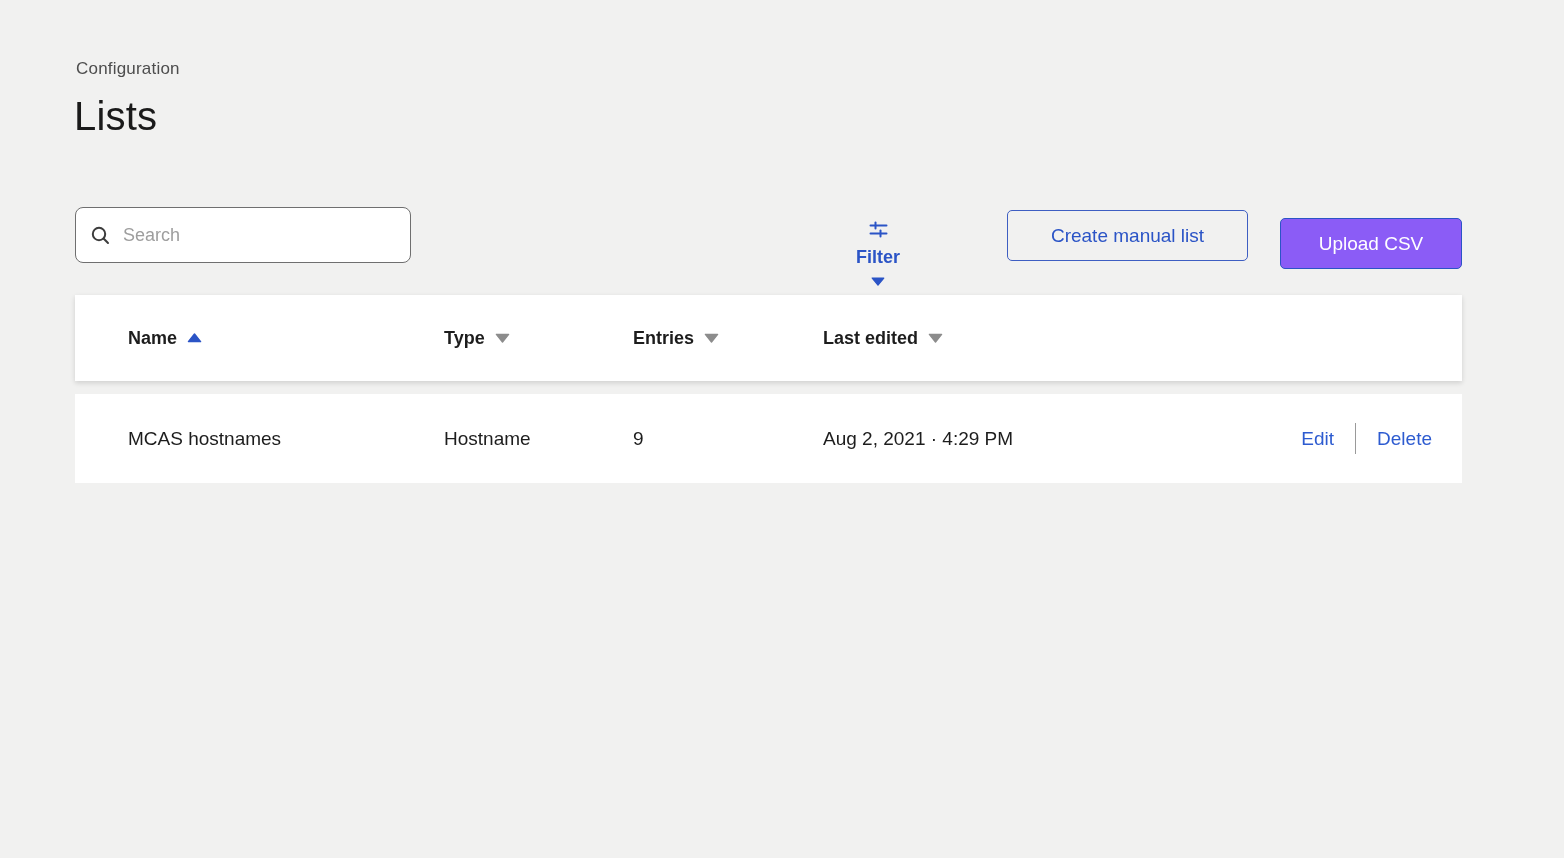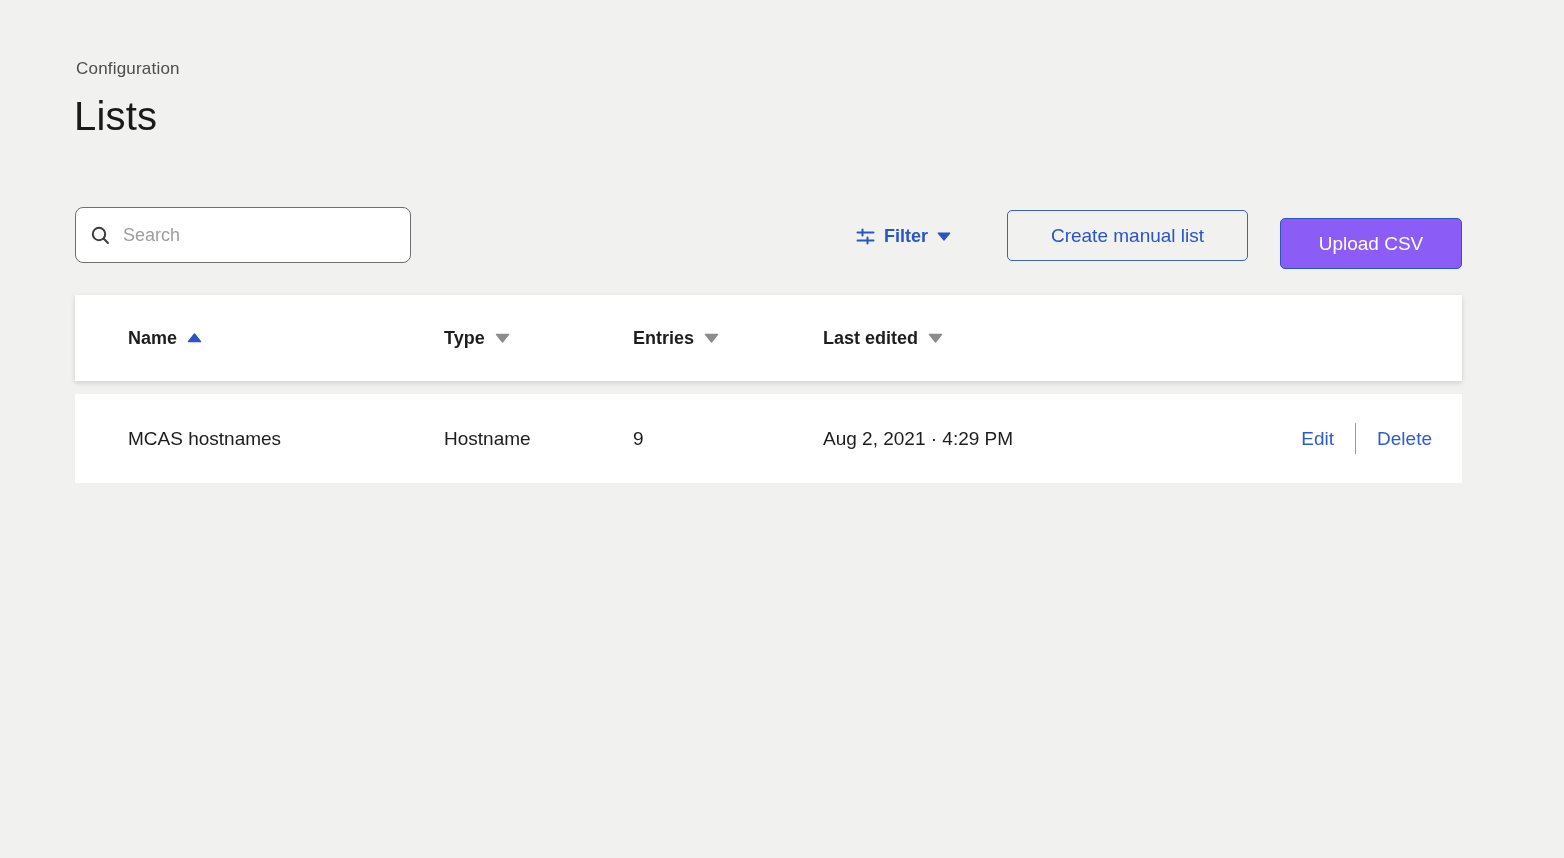--- a/index.html
+++ b/index.html
@@ -35,21 +35,21 @@
   }
   .search-box input {
     border: none; outline: none; background: transparent;
     font-family: "Liberation Sans", sans-serif;
     font-size: 18px; flex: 1; color: #1d1d1d; min-width: 0;
   }
   .search-box input::placeholder { color: #9e9e9e; }
 
   .filter-control {
     position: absolute; left: 856px; top: 221px; height: 30px;
-    display: flex; align-items: center; gap: 9px; cursor: pointer;
+    display: flex; align-items: center; gap: 9px; cursor: pointer; flex-direction: column;
   }
   .filter-label { font-size: 18px; font-weight: 700; color: #2B54C6; }
 
   .btn {
     position: absolute; height: 51px;
     border-radius: 5px; font-family: "Liberation Sans", sans-serif;
     font-size: 19px; cursor: pointer;
     display: flex; align-items: center; justify-content: center;
   }
   .btn-outline {

